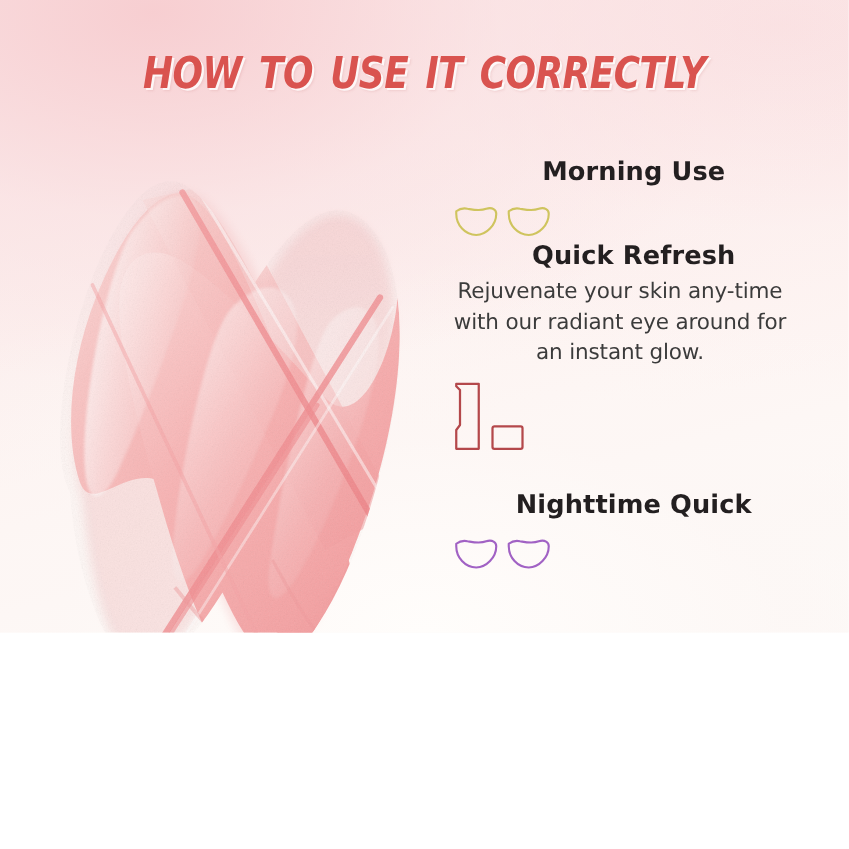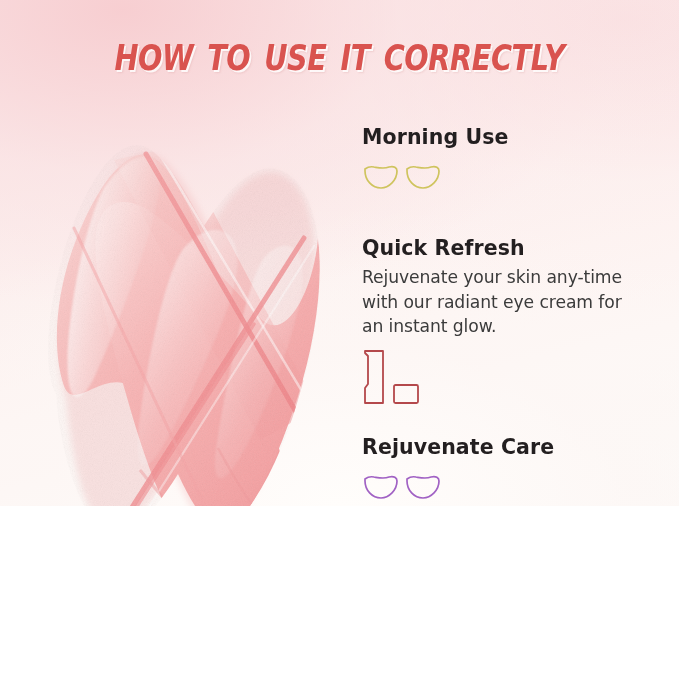--- a/index.html
+++ b/index.html
@@ -58,24 +58,25 @@
     height: 452px;
   }
   .swatch-wrap svg { display: block; width: 100%; height: 100%; }
 
   
   .content {
     position: absolute;
     left: 362px;
     top: 118px;
     width: 290px;
+    text-align: center;
   }
   .block { position: relative; }
   .block.b1 { margin-top: 6px; }
-  .block.b2 { margin-top: 44px; }
+  .block.b2 { }
   .block.b3 { margin-top: 28px; }
 
   .block-title {
     font-family: "DejaVu Sans", sans-serif;
     font-weight: bold;
     font-size: 20.5px;
     line-height: 26px;
     color: #231f20;
     letter-spacing: 0.1px;
     margin: 0 0 4px 0;
@@ -224,33 +225,33 @@
         </svg>
         <svg width="38" height="26" viewBox="0 0 38 26" aria-hidden="true">
           <path d="M3 4 C3 4 7 1 12 2 C18 3 22 4 27 2 C32 0.5 35 3 35 6
                    C35 15 27 23 19 23 C10 23 3 15 3 6 Z" fill="none" stroke="#cfc45e" stroke-width="1.7" stroke-linejoin="round"></path>
         </svg>
       </div>
     </div>
 
     <div class="block b2">
       <div class="block-title">Quick Refresh</div>
-      <div class="block-body">Rejuvenate your skin any-time with our radiant eye cream for an instant glow.</div>
+      <div class="block-body">Rejuvenate your skin any-time with our radiant eye around for an instant glow.</div>
       <div class="icon-row tube">
         <svg width="24" height="58" viewBox="0 0 24 58" aria-hidden="true">
           <path d="M3 3 L21 3 L21 55 L3 55 L3 40 L6 36 L6 8 L3 5 Z" fill="none" stroke="#b4484b" stroke-width="1.8" stroke-linejoin="round"></path>
         </svg>
         <svg width="28" height="24" viewBox="0 0 28 24" aria-hidden="true">
           <rect x="2" y="3" width="24" height="18" rx="1.5" fill="none" stroke="#b4484b" stroke-width="1.8"></rect>
         </svg>
       </div>
     </div>
 
     <div class="block b3">
-      <div class="block-title">Rejuvenate Care</div>
+      <div class="block-title">Nighttime Quick</div>
       <div class="icon-row">
         <svg width="38" height="26" viewBox="0 0 38 26" aria-hidden="true">
           <path d="M3 4 C3 4 7 1 12 2 C18 3 22 4 27 2 C32 0.5 35 3 35 6
                    C35 15 27 23 19 23 C10 23 3 15 3 6 Z" fill="none" stroke="#a162c4" stroke-width="1.7" stroke-linejoin="round"></path>
         </svg>
         <svg width="38" height="26" viewBox="0 0 38 26" aria-hidden="true">
           <path d="M3 4 C3 4 7 1 12 2 C18 3 22 4 27 2 C32 0.5 35 3 35 6
                    C35 15 27 23 19 23 C10 23 3 15 3 6 Z" fill="none" stroke="#a162c4" stroke-width="1.7" stroke-linejoin="round"></path>
         </svg>
       </div>

